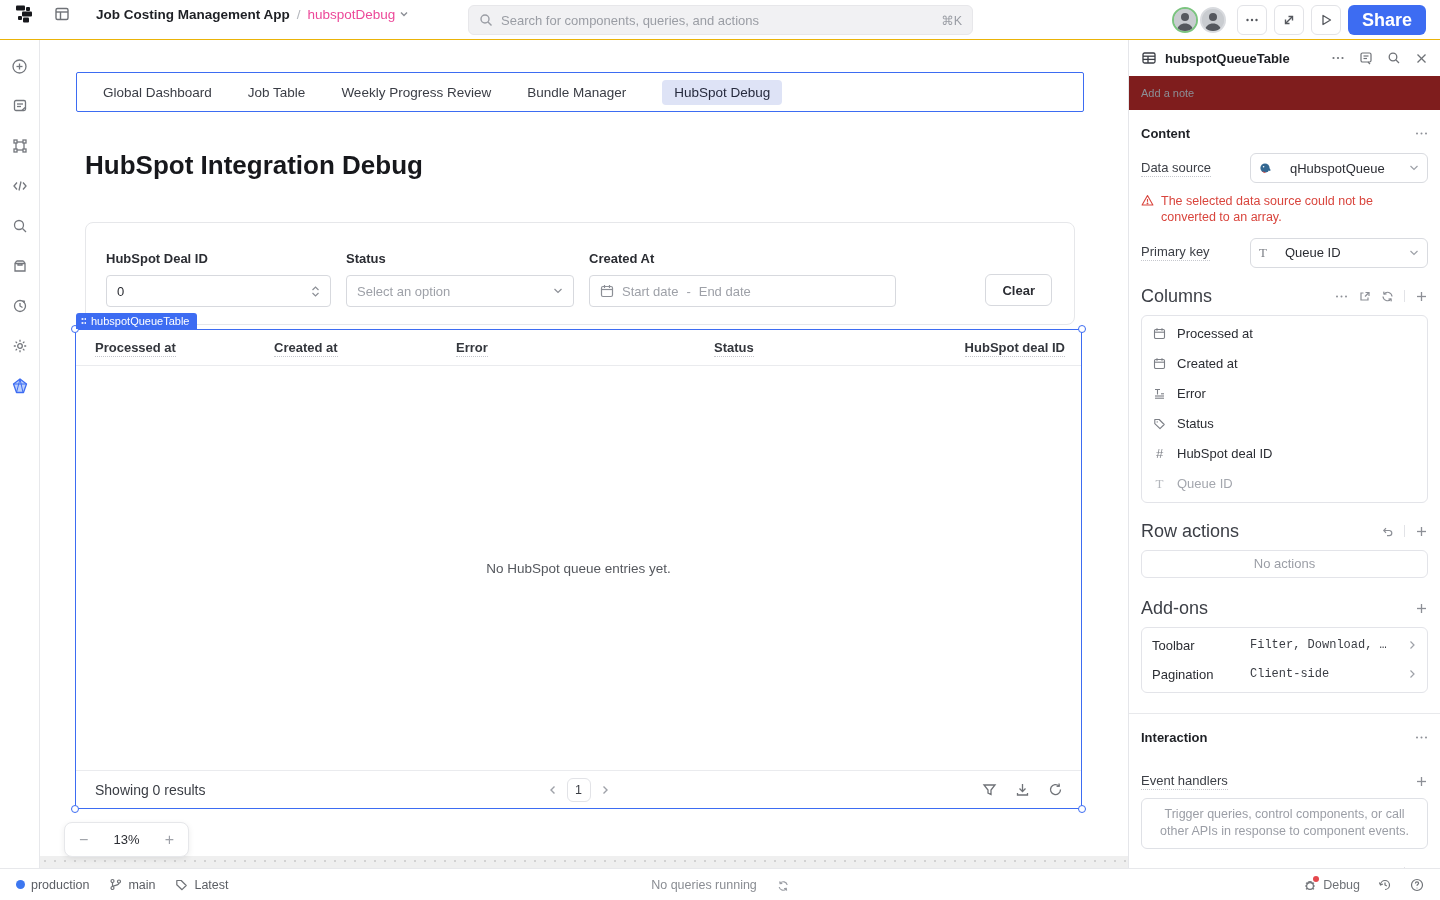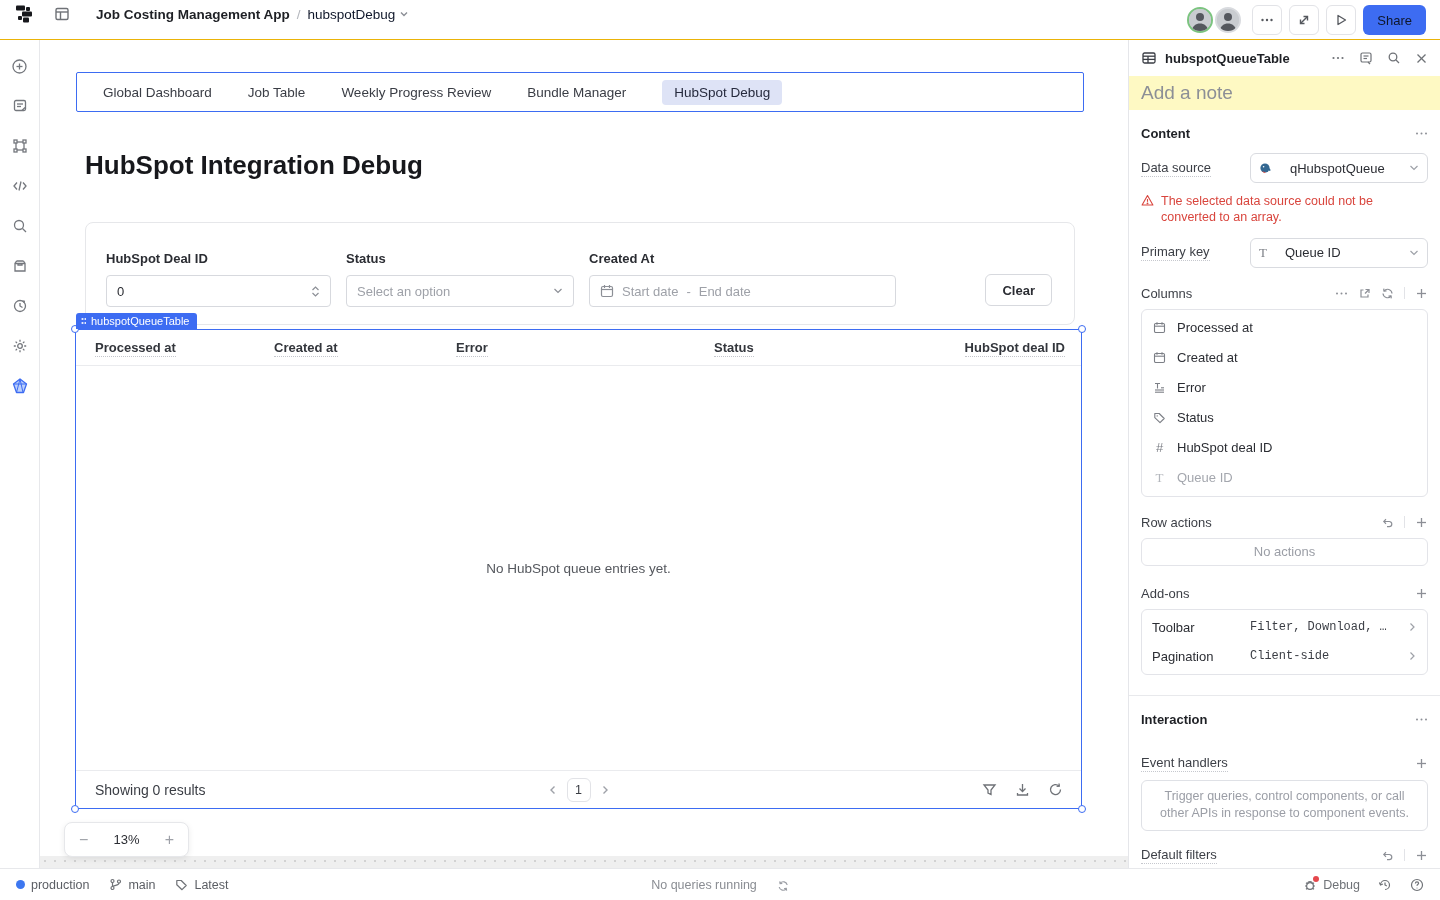--- a/index.html
+++ b/index.html
@@ -10,34 +10,34 @@
   
   .topbar { position:absolute; left:0; top:0; width:1440px; height:40px; background:#fff;
     border-bottom:1px solid #eab308; display:flex; align-items:flex-start; padding:0 10px; z-index:30; }
   .topbar-left { display:flex; align-items:center; gap:10px; }
   .logo { width:22px; height:22px; }
   .iconbtn { width:28px; height:28px; display:flex; align-items:center; justify-content:center;
     color:#6f7277; border-radius:6px; cursor:pointer; }
   .crumbs { display:flex; align-items:center; gap:7px; margin-left:10px; font-size:13.5px; }
   .crumb-app { font-weight:700; color:#1e2025; }
   .crumb-sep { color:#b3b6bc; }
-  .crumb-page { color:#0f172a; display:flex; align-items:center; gap:4px; cursor:pointer; }
+  .crumb-page { color:#ec4899; display:flex; align-items:center; gap:4px; cursor:pointer; }
   .searchbar { position:absolute; left:468px; top:5px; width:505px; height:30px; background:#f1f1f3;
     border:1px solid #e7e7ea; border-radius:6px; display:flex; align-items:center; padding:0 10px;
     gap:8px; color:#9a9da4; font-size:13px; cursor:text; }
   .searchbar .kbd { margin-left:auto; color:#9a9da4; font-size:12.5px; }
   .topbar-right { position:absolute; right:14px; top:5px; display:flex; align-items:center; gap:7px; }
   .avatars { display:flex; margin-right:4px; }
   .avatar { width:26px; height:26px; border-radius:50%; background:#cdd0d4; overflow:hidden;
     border:2px solid #7bc47f; cursor:pointer; }
   .avatar + .avatar { margin-left:2px; border-color:#d9dbdf; }
   .sqbtn { width:30px; height:30px; border:1px solid #e2e3e7; border-radius:6px; background:#fff;
     display:flex; align-items:center; justify-content:center; color:#55585e; cursor:pointer; }
-  .share-btn { height:30px; padding:0 14px; background:#3d6cf2; color:#0f172a; border:none; border-radius:6px;
-    font-size:13px; font-weight:400; font-family:inherit; cursor:pointer; }
+  .share-btn { height:30px; padding:0 14px; background:#3d6cf2; color:#ffffff; border:none; border-radius:6px;
+    font-size:18px; font-weight:700; font-family:inherit; cursor:pointer; }
 
   
   .leftrail { position:absolute; left:0; top:40px; width:40px; height:828px; background:#fff;
     border-right:1px solid #e7e8eb; display:flex; flex-direction:column; align-items:center;
     padding-top:10px; gap:8px; z-index:20; }
   .railbtn { width:32px; height:32px; display:flex; align-items:center; justify-content:center;
     color:#74777d; border-radius:6px; cursor:pointer; }
   .railbtn.blue { color:#3d6cf2; }
 
   
@@ -112,31 +112,31 @@
   .bug-wrap { position:relative; display:flex; }
   .bug-dot { position:absolute; top:-2px; right:-2px; width:6px; height:6px; border-radius:50%; background:#e5484d; }
 
   
   .panel { position:absolute; left:1128px; top:40px; width:312px; height:828px; background:#fff;
     border-left:1px solid #e5e6ea; z-index:25; }
   .panel-header { height:36px; display:flex; align-items:center; gap:8px; padding:0 12px; }
   .panel-title { font-size:13px; font-weight:700; color:#1e2025; }
   .panel-hicons { margin-left:auto; display:flex; align-items:center; gap:14px; color:#6f7277; }
   .panel-hicons > div { cursor:pointer; display:flex; }
-  .add-note { height:34px; background:#fef9c3; display:flex; align-items:center; padding:0 12px;
-    color:#8c8f96; font-size:19px; cursor:text; }
+  .add-note { height:34px; background:#7f1d1d; display:flex; align-items:center; padding:0 12px;
+    color:#8c8f96; font-size:11px; cursor:text; }
   .psec { padding:0 12px; }
   .sec-title-row { display:flex; align-items:center; justify-content:space-between; margin-top:16px; }
   .sec-title { font-size:13px; font-weight:700; color:#1e2025; }
   .hdr-icons { display:flex; align-items:center; gap:10px; color:#8c8f96; }
   .hdr-icons > div { cursor:pointer; display:flex; }
   .vdiv { width:1px; height:12px; background:#e2e3e7; }
   .prop-row { display:flex; align-items:center; justify-content:space-between; margin-top:12px; }
   .prop-label { font-size:13px; color:#3c3f46; border-bottom:1px dotted #c6c8ce; padding-bottom:1px; }
-  .prop-label-plain { font-size:13px; color:#3c3f46; }
+  .prop-label-plain { font-size:18px; color:#3c3f46; }
   .pselect { width:178px; height:30px; border:1px solid #d9dbe0; border-radius:6px; background:#fff;
     display:flex; align-items:center; gap:18px; padding:0 8px; font-size:13px; color:#2b2d33; cursor:pointer; }
   .pselect .chev { margin-left:auto; color:#9ea1a8; display:flex; }
   .error-row { display:flex; gap:7px; margin-top:10px; color:#d9453d; font-size:12.5px; line-height:1.3; }
   .error-row svg { flex:none; margin-top:1px; }
   .listbox { border:1px solid #e3e4e9; border-radius:6px; margin-top:8px; padding:3px 0; }
   .col-item { height:30px; display:flex; align-items:center; gap:10px; padding:0 10px;
     font-size:13px; color:#2b2d33; cursor:pointer; }
   .col-item .cicon { color:#7c7f86; width:15px; display:flex; justify-content:center; }
   .col-item.muted { color:#a4a7ae; } .col-item.muted .cicon { color:#b3b6bc; }
@@ -182,20 +182,28 @@
       <span class="crumb-sep">/</span>
       <span class="crumb-page">
         <span>hubspotDebug</span>
         <svg width="10" height="10" viewBox="0 0 10 10" fill="none" stroke="#8c8f96" stroke-width="1.4">
             <polyline points="2,3.5 5,6.5 8,3.5"></polyline>
           </svg>
       </span>
     </div>
   </div>
 
+  <div class="searchbar">
+    <svg width="14" height="14" viewBox="0 0 14 14" fill="none" stroke="#9a9da4" stroke-width="1.4">
+        <circle cx="6" cy="6" r="4"></circle>
+        <line x1="9" y1="9" x2="12.5" y2="12.5"></line>
+      </svg>
+    <span>Search for components, queries, and actions</span>
+    <span class="kbd">⌘K</span>
+  </div>
 
   <div class="topbar-right">
     <div class="avatars">
       <div class="avatar">
         <svg width="22" height="22" viewBox="0 0 22 22">
             <rect width="22" height="22" fill="#c9ccd0"></rect>
             <circle cx="11" cy="8" r="4" fill="#55585e"></circle>
             <path d="M3 22c0-5 4-7.5 8-7.5s8 2.5 8 7.5z" fill="#55585e"></path>
           </svg>
       </div>

